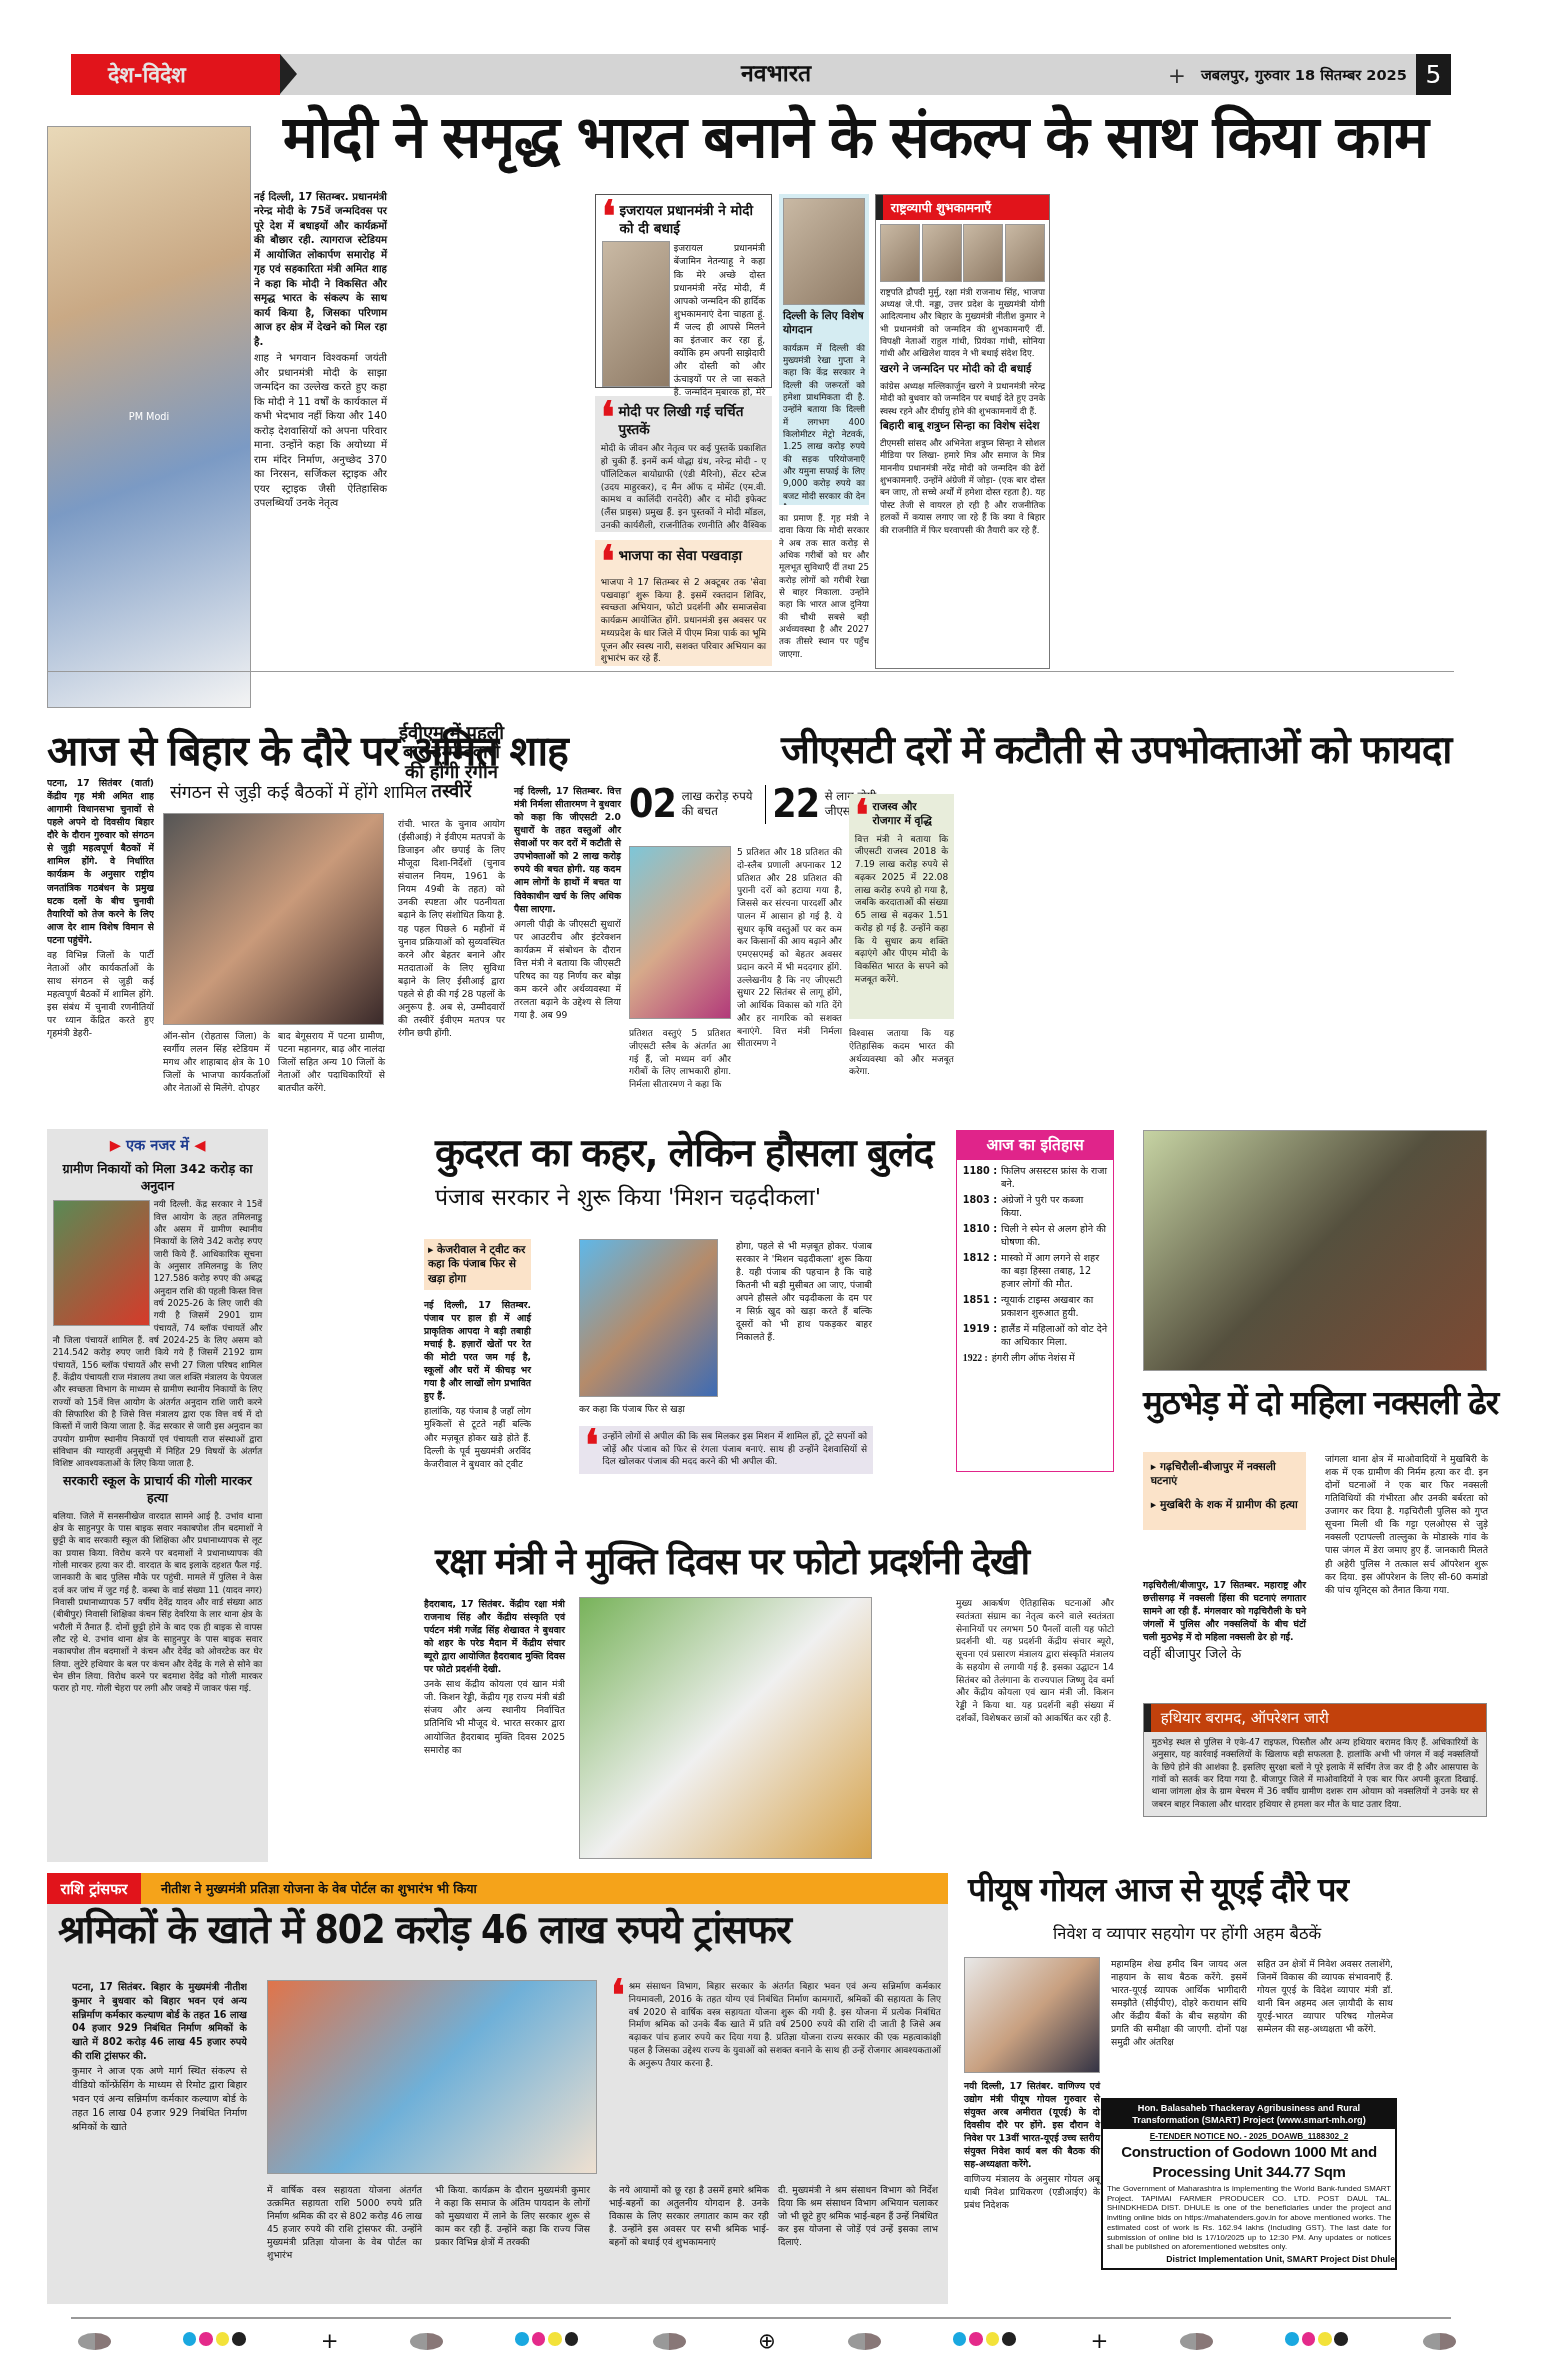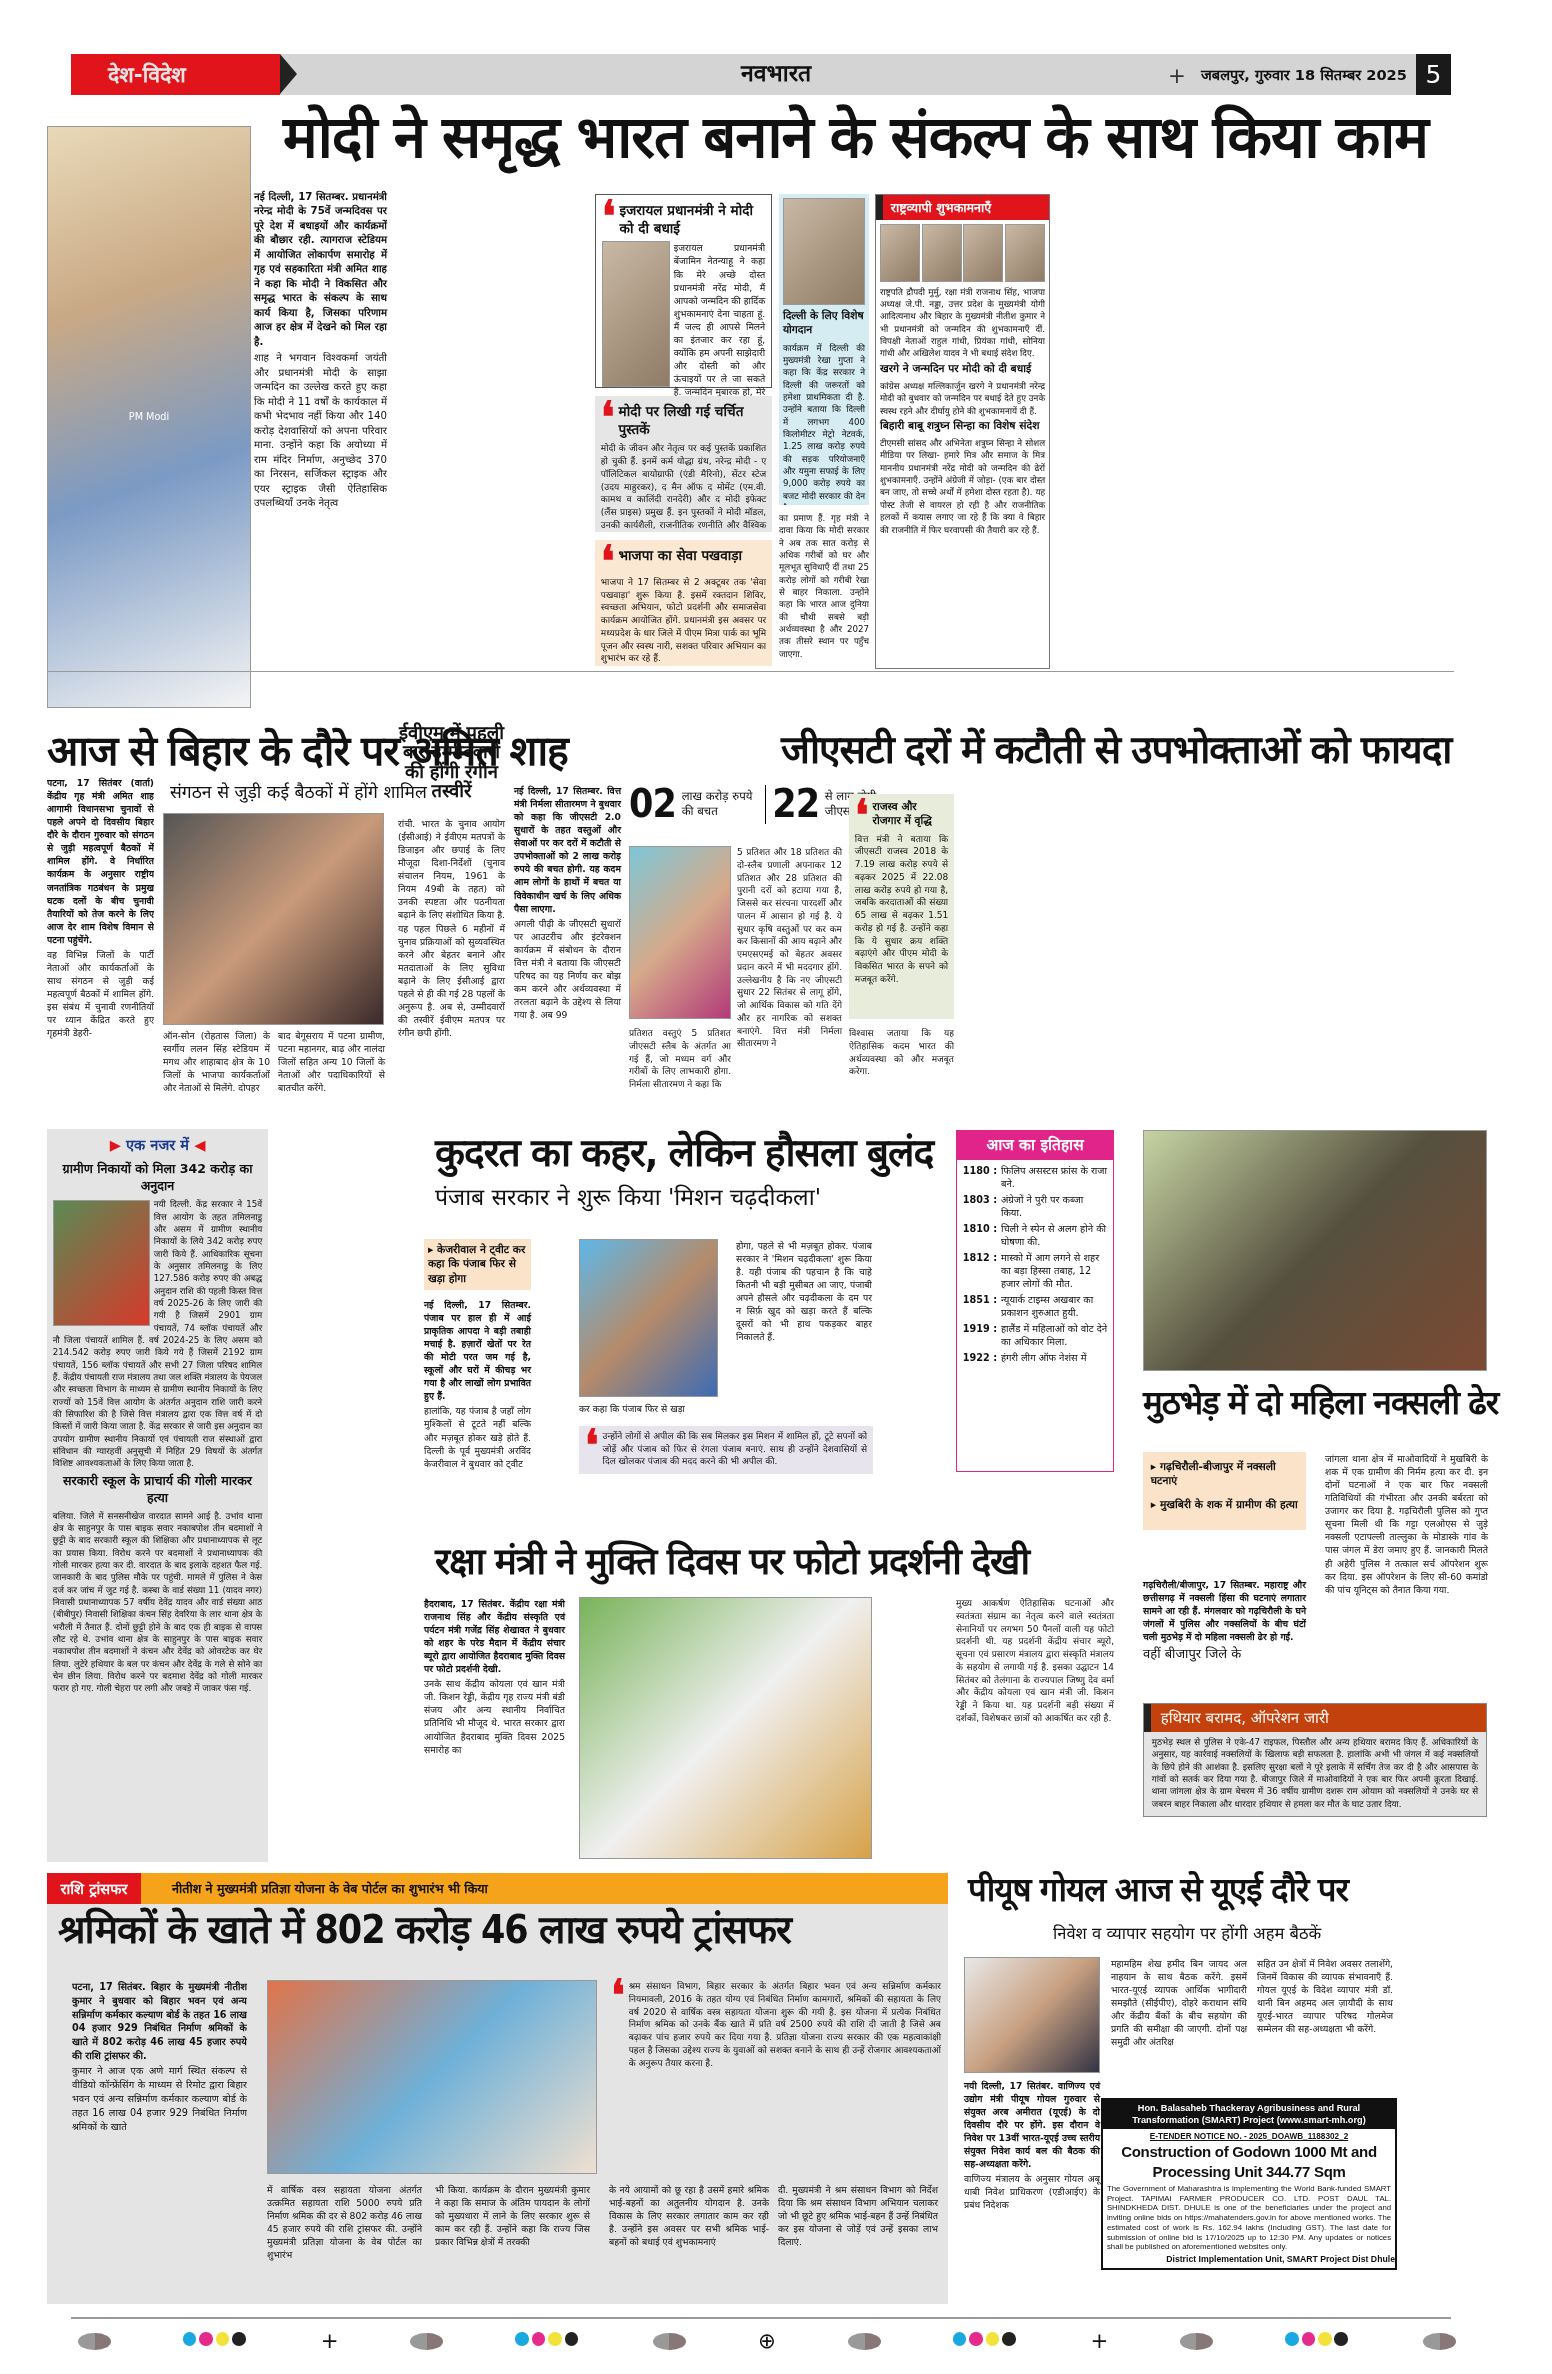--- a/index.html
+++ b/index.html
@@ -179,21 +179,21 @@
         <span>मास्को में आग लगने से शहर का बड़ा हिस्सा तबाह, 12 हजार लोगों की मौत.</span>
       </div>
       <div style="display: flex; gap: 3.9px; font-size: 9.7px; line-height: 1.35; margin-bottom: 2.9px;">
         <span style="font-weight: bold; white-space: nowrap;">1851 :</span>
         <span>न्यूयार्क टाइम्स अखबार का प्रकाशन शुरुआत हुयी.</span>
       </div>
       <div style="display: flex; gap: 3.9px; font-size: 9.7px; line-height: 1.35; margin-bottom: 2.9px;">
         <span style="font-weight: bold; white-space: nowrap;">1919 :</span>
         <span>हालैंड में महिलाओं को वोट देने का अधिकार मिला.</span>
       </div>
-      <div style="display: flex; gap: 3.9px; font-size: 9.7px; line-height: 1.35; margin-bottom: 5px;">
+      <div style="display: flex; gap: 3.9px; font-size: 9.7px; line-height: 1.35; margin-bottom: 5px; font-family: Liberation Serif, serif;">
         <span style="font-weight: bold; white-space: nowrap;">1922 :</span>
         <span>हंगरी लीग ऑफ नेशंस में</span>
       </div>
     </div>
 </div>
 
 <div class="abs photo" style="left:1143px;top:1130px;width:344px;height:241px;background:linear-gradient(135deg,#c6d3a3,#55503e,#7d4a33)"></div>
 <div class="abs hl" style="left:1143px;top:1386px;font-size:33px;white-space:nowrap">मुठभेड़ में दो महिला नक्सली ढेर</div>
 <div class="abs" style="left:1143px;top:1452px;width:163px;background:#fbe3c9;padding:7.8px;font-weight:bold;font-size:10.7px" id="naxal-bullets">
     <div style="margin-bottom: 9.7px;">▸ गढ़चिरौली-बीजापुर में नक्सली घटनाएं</div>
@@ -216,21 +216,21 @@
   <p class="t b" style="font-size:9.2px">हैदराबाद, 17 सितंबर. केंद्रीय रक्षा मंत्री राजनाथ सिंह और केंद्रीय संस्कृति एवं पर्यटन मंत्री गजेंद्र सिंह शेखावत ने बुधवार को शहर के परेड मैदान में केंद्रीय संचार ब्यूरो द्वारा आयोजित हैदराबाद मुक्ति दिवस पर फोटो प्रदर्शनी देखी.</p>
   <p class="t" style="font-size:9.2px">उनके साथ केंद्रीय कोयला एवं खान मंत्री जी. किशन रेड्डी, केंद्रीय गृह राज्य मंत्री बंडी संजय और अन्य स्थानीय निर्वाचित प्रतिनिधि भी मौजूद थे. भारत सरकार द्वारा आयोजित हैदराबाद मुक्ति दिवस 2025 समारोह का</p>
 </div>
 <div class="abs photo" style="left:579px;top:1597px;width:293px;height:262px;background:linear-gradient(135deg,#78b35a,#f0f0f0,#d6a24a)"></div>
 <div class="abs" style="left:956px;top:1597px;width:158px">
     <p class="t" style="font-size:9px">मुख्य आकर्षण ऐतिहासिक घटनाओं और स्वतंत्रता संग्राम का नेतृत्व करने वाले स्वतंत्रता सेनानियों पर लगभग 50 पैनलों वाली यह फोटो प्रदर्शनी थी. यह प्रदर्शनी केंद्रीय संचार ब्यूरो, सूचना एवं प्रसारण मंत्रालय द्वारा संस्कृति मंत्रालय के सहयोग से लगायी गई है. इसका उद्घाटन 14 सितंबर को तेलंगाना के राज्यपाल जिष्णु देव वर्मा और केंद्रीय कोयला एवं खान मंत्री जी. किशन रेड्डी ने किया था. यह प्रदर्शनी बड़ी संख्या में दर्शकों, विशेषकर छात्रों को आकर्षित कर रही है.</p>
   </div>
 
 <div class="abs" style="left:47px;top:1873px;width:901px;height:31px;background:#f5a31a;display:flex;align-items:center">
   <div style="background:#e1141b;color:#fff;font-weight:bold;font-size:14.6px;height:31px;line-height:31px;padding:0 13.6px">राशि ट्रांसफर</div>
-  <div style="padding-left:31px;font-weight:bold;font-size:12.6px">नीतीश ने मुख्यमंत्री प्रतिज्ञा योजना के वेब पोर्टल का शुभारंभ भी किया</div>
+  <div style="padding-left:20px;font-weight:bold;font-size:12.6px">नीतीश ने मुख्यमंत्री प्रतिज्ञा योजना के वेब पोर्टल का शुभारंभ भी किया</div>
 </div>
 <div class="abs" style="left:47px;top:1904px;width:901px;height:400px;background:#e4e4e4"></div>
 <div class="abs hl" style="left:58px;top:1910px;font-size:39px;white-space:nowrap">श्रमिकों के खाते में 802 करोड़ 46 लाख रुपये ट्रांसफर</div>
 <div class="abs" style="left:72px;top:1980px;width:175px;height:325px;overflow:hidden">
   <p class="t b" style="font-size:9.7px">पटना, 17 सितंबर. बिहार के मुख्यमंत्री नीतीश कुमार ने बुधवार को बिहार भवन एवं अन्य सन्निर्माण कर्मकार कल्याण बोर्ड के तहत 16 लाख 04 हजार 929 निबंधित निर्माण श्रमिकों के खाते में 802 करोड़ 46 लाख 45 हजार रुपये की राशि ट्रांसफर की.</p>
   <p class="t" style="font-size:9.7px">कुमार ने आज एक अणे मार्ग स्थित संकल्प से वीडियो कॉन्फ्रेंसिंग के माध्यम से रिमोट द्वारा बिहार भवन एवं अन्य सन्निर्माण कर्मकार कल्याण बोर्ड के तहत 16 लाख 04 हजार 929 निबंधित निर्माण श्रमिकों के खाते</p>
 </div>
 <div class="abs photo" style="left:267px;top:1980px;width:330px;height:194px;background:linear-gradient(135deg,#e0744a,#6fb0d8,#efe0d0)"></div>
 <div class="abs" style="left:267px;top:2183px;width:155px">
     <p class="t" style="font-size:9.2px">में वार्षिक वस्त्र सहायता योजना अंतर्गत उत्क्रमित सहायता राशि 5000 रुपये प्रति निर्माण श्रमिक की दर से 802 करोड़ 46 लाख 45 हजार रुपये की राशि ट्रांसफर की. उन्होंने मुख्यमंत्री प्रतिज्ञा योजना के वेब पोर्टल का शुभारंभ</p>

